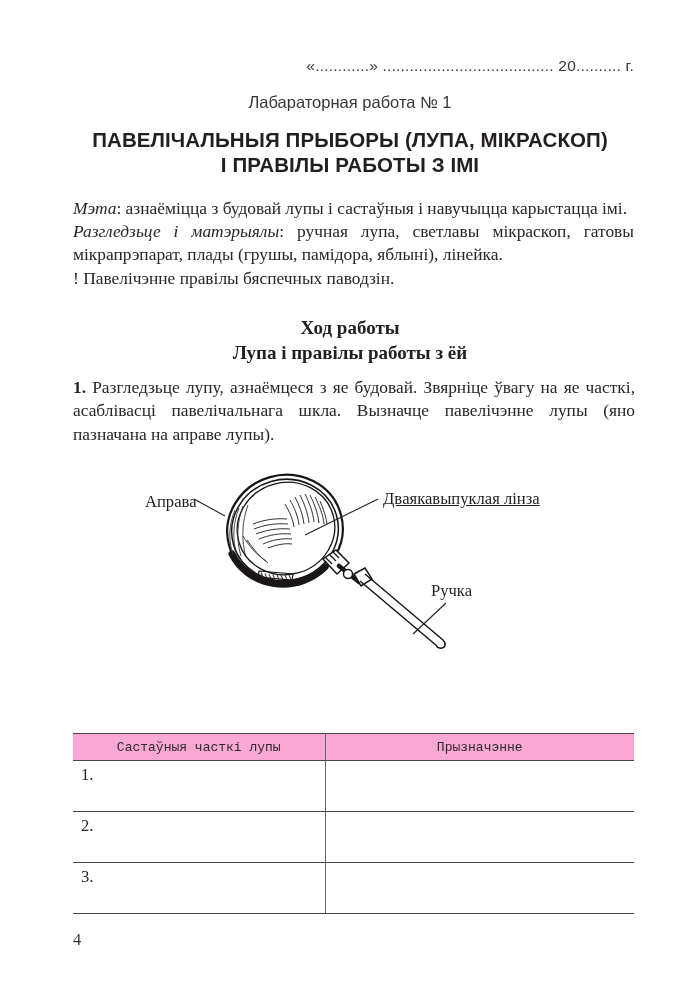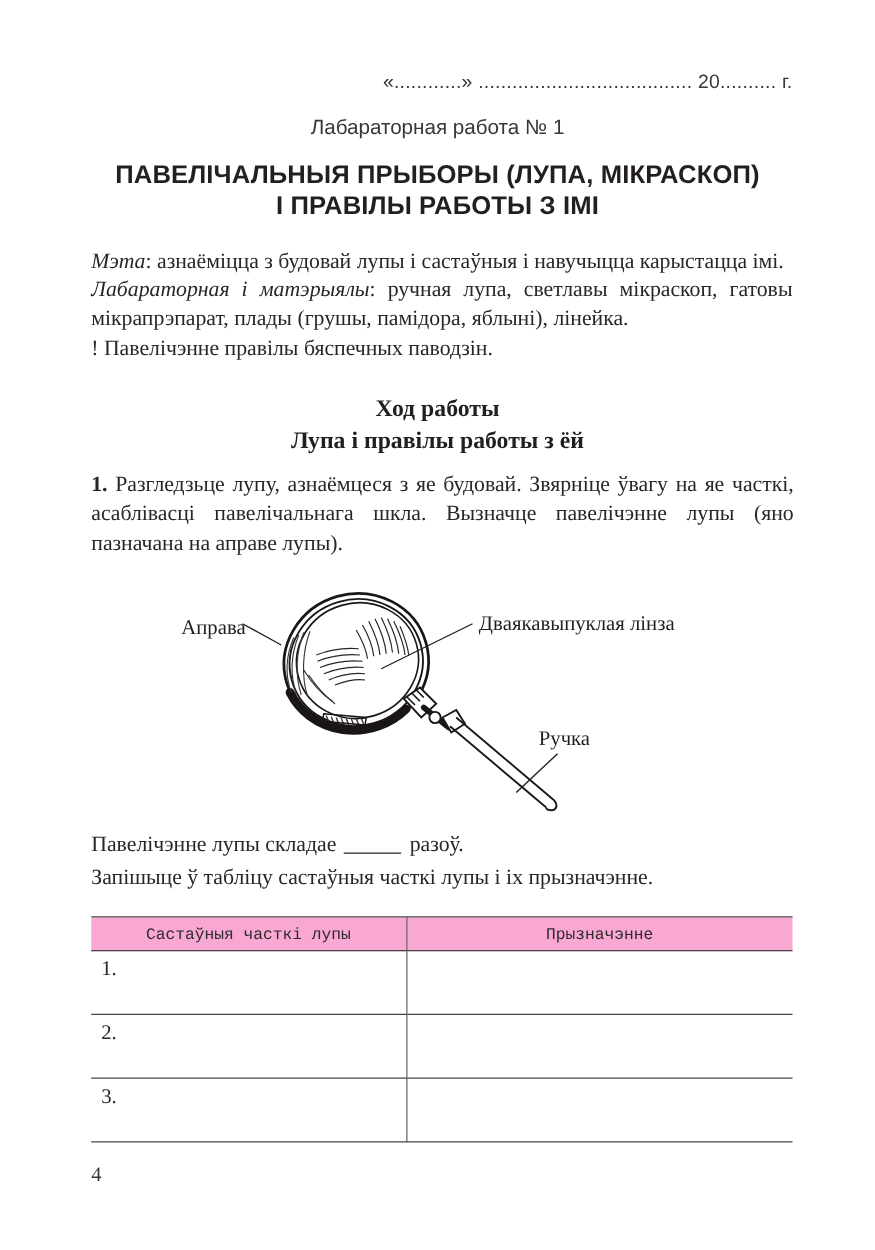--- a/index.html
+++ b/index.html
@@ -104,21 +104,21 @@
     height: 195px;
   }
   .figure svg { display: block; }
   .fig-label {
     position: absolute;
     font-size: 16.6px;
     color: #231f20;
     white-space: nowrap;
   }
   #lbl-aprava { left: 72px; top: 30px; }
-  #lbl-linza  { left: 310px; top: 27px; }
+  #lbl-linza  { left: 310px; top: 27px; text-decoration: underline; }
   #lbl-ruchka { left: 358px; top: 119px; }
 
   
   .after-fig {
     position: absolute;
     left: 73px;
     width: 562px;
     top: 663px;
     font-size: 17.4px;
     line-height: 25.5px;
@@ -188,21 +188,21 @@
 
   <div class="lab-line">Лабараторная работа № 1</div>
 
   <div class="main-title">
     <div>ПАВЕЛІЧАЛЬНЫЯ ПРЫБОРЫ (ЛУПА, МІКРАСКОП)</div>
     <div>І ПРАВІЛЫ РАБОТЫ З ІМІ</div>
   </div>
 
   <div class="body-block">
     <p><i>Мэта</i><span>: азнаёміцца з будовай лупы і састаўныя і навучыцца карыстацца імі.</span></p>
-    <p><i>Лабараторная і матэрыялы</i><span>: ручная лупа, светлавы мікраскоп, гатовы мікрапрэпарат, плады (грушы, памідора, яблыні), лінейка.</span></p>
+    <p><i>Разгледзьце і матэрыялы</i><span>: ручная лупа, светлавы мікраскоп, гатовы мікрапрэпарат, плады (грушы, памідора, яблыні), лінейка.</span></p>
     <p>! Павелічэнне правілы бяспечных паводзін.</p>
   </div>
 
   <div class="heading-center" id="hdg-hod">Ход работы</div>
   <div class="heading-center" id="hdg-lupa">Лупа і правілы работы з ёй</div>
 
   <div class="task-one">
     <b>1.</b>
     <span>Разгледзьце лупу, азнаёмцеся з яе будовай. Звярніце ўвагу на яе часткі, асаблівасці павелічальнага шкла. Вызначце павелічэнне лупы (яно пазначана на аправе лупы).</span>
   </div>
@@ -273,28 +273,20 @@
       <path d="M121 37 L152 54" fill="none" stroke="#231f20" stroke-width="1.1"></path>
       <path d="M305 37 L232 73" fill="none" stroke="#231f20" stroke-width="1.1"></path>
       <path d="M373 141 L340 172" fill="none" stroke="#231f20" stroke-width="1.1"></path>
     </svg>
 
     <div class="fig-label" id="lbl-aprava">Аправа</div>
     <div class="fig-label" id="lbl-linza">Двaякавыпуклая лінза</div>
     <div class="fig-label" id="lbl-ruchka">Ручка</div>
   </div>
 
-  <div class="after-fig">
-    <p>
-      <span>Павелічэнне лупы складае</span>
-      <span class="blank-fill"></span>
-      <span>разоў.</span>
-    </p>
-    <p>Запішыце ў табліцу састаўныя часткі лупы і іх прызначэнне.</p>
-  </div>
 
   <table class="tbl">
     <colgroup>
         <col class="c1">
         <col class="c2">
       </colgroup>
     <thead>
       <tr>
         <th class="col-1">Састаўныя часткі лупы</th>
         <th>Прызначэнне</th>

